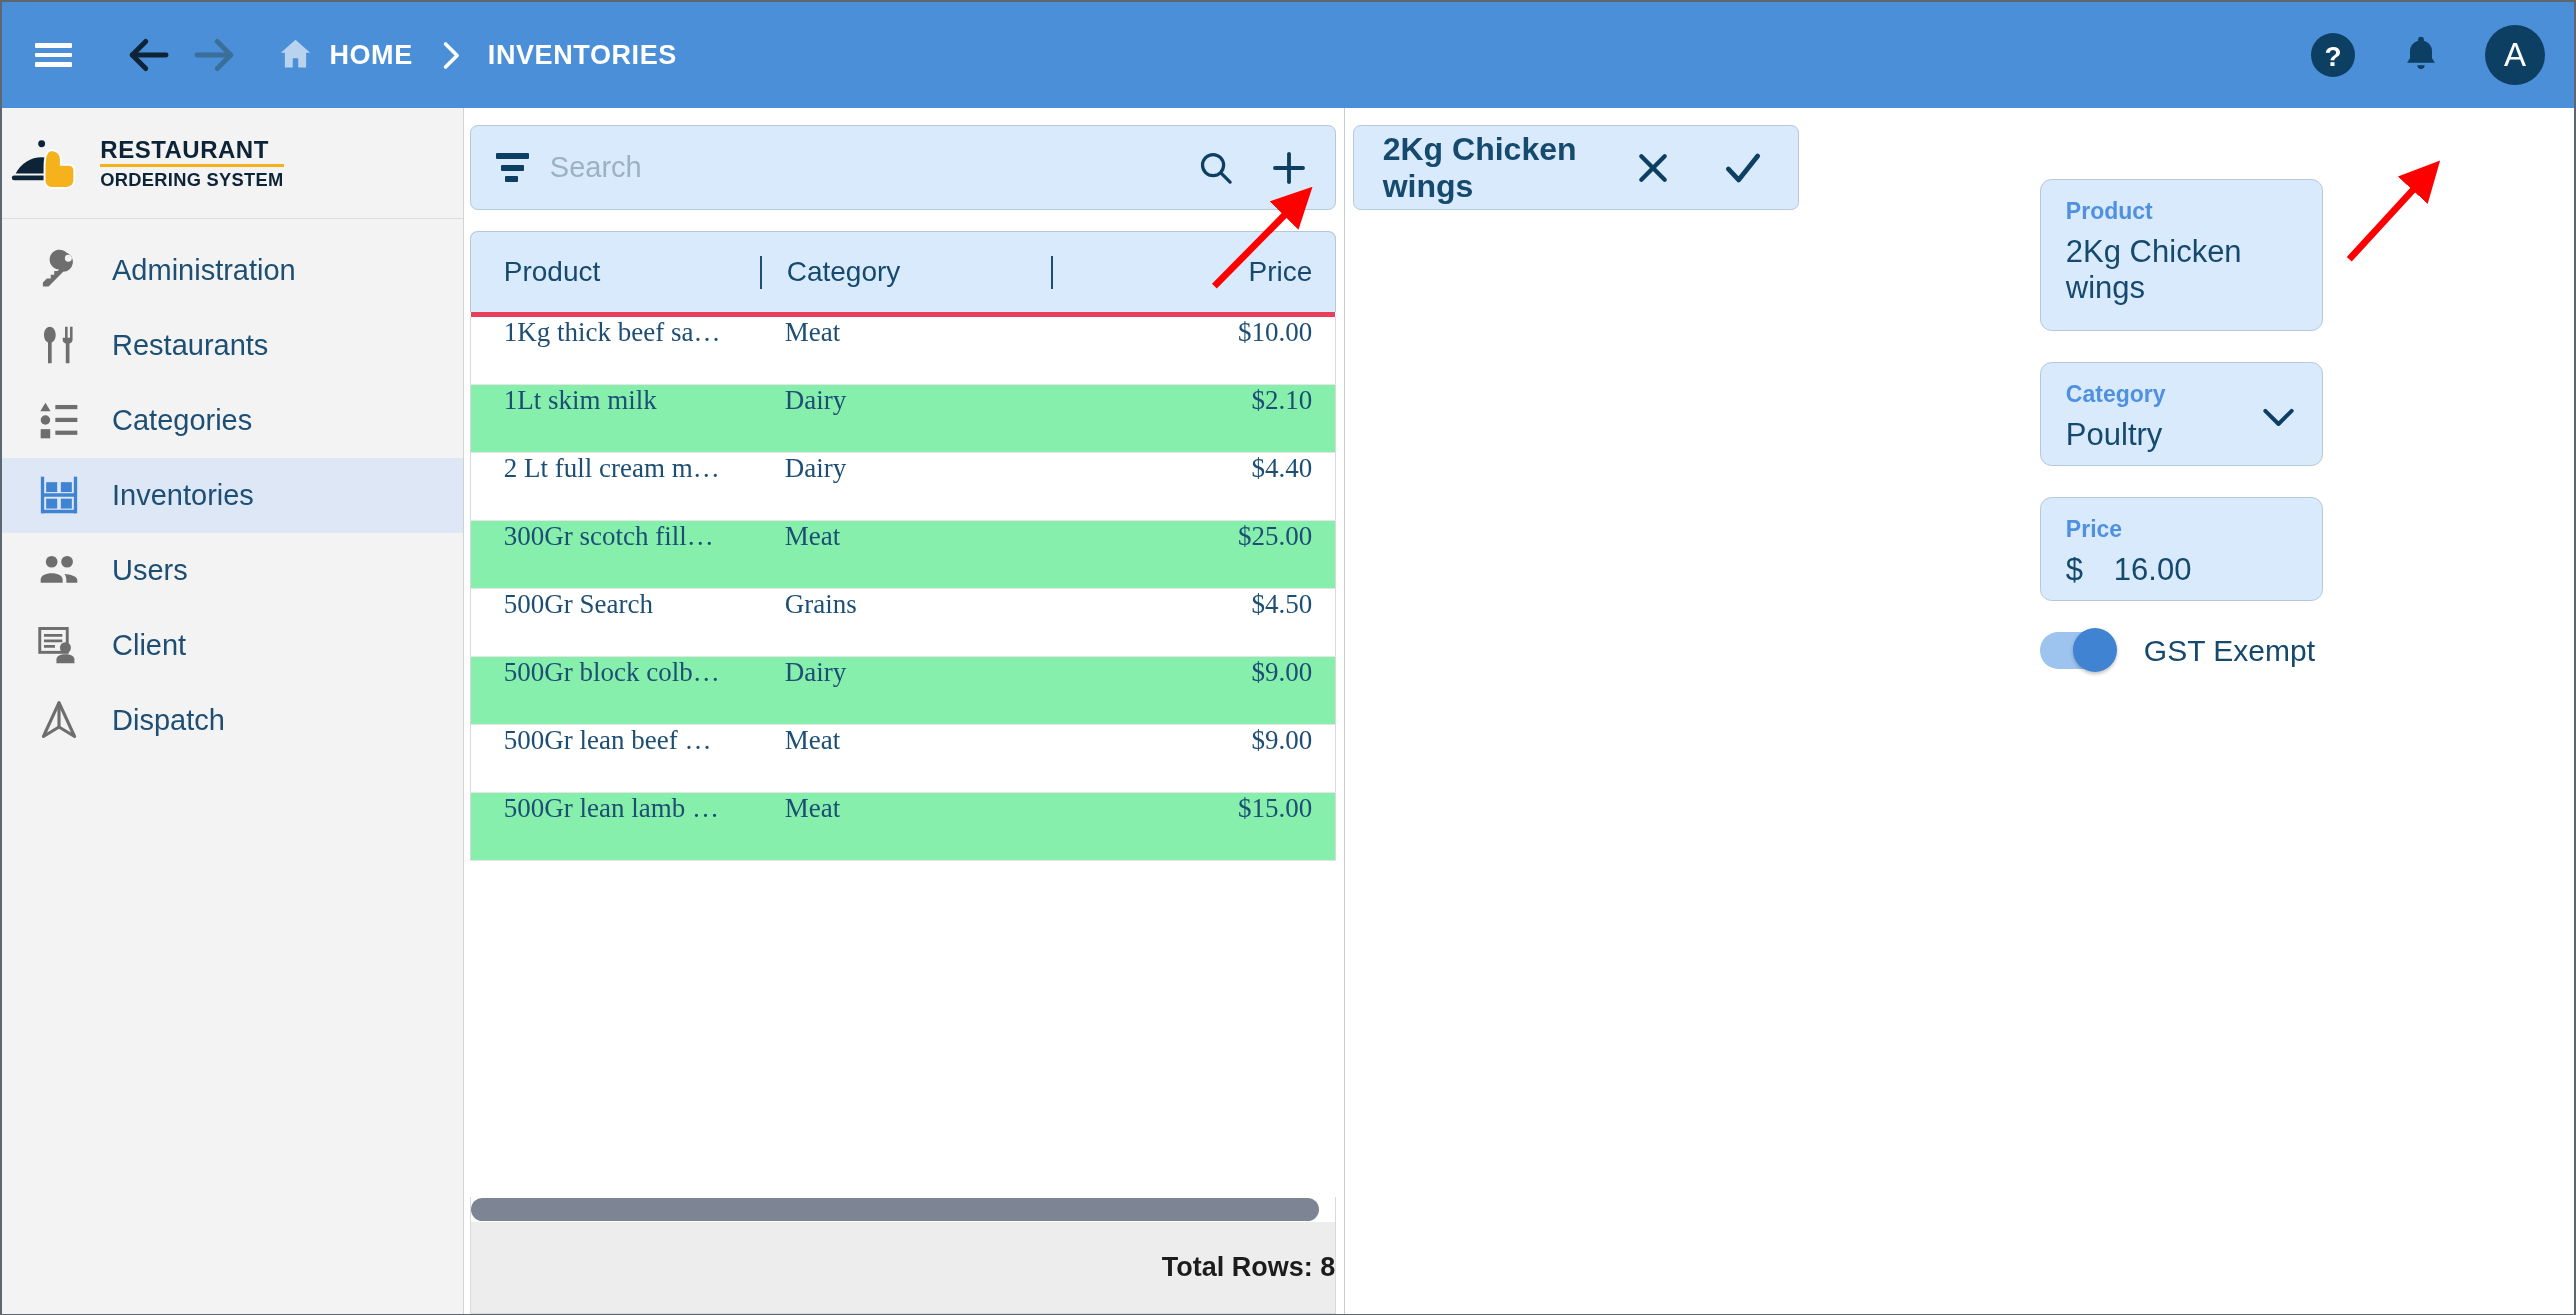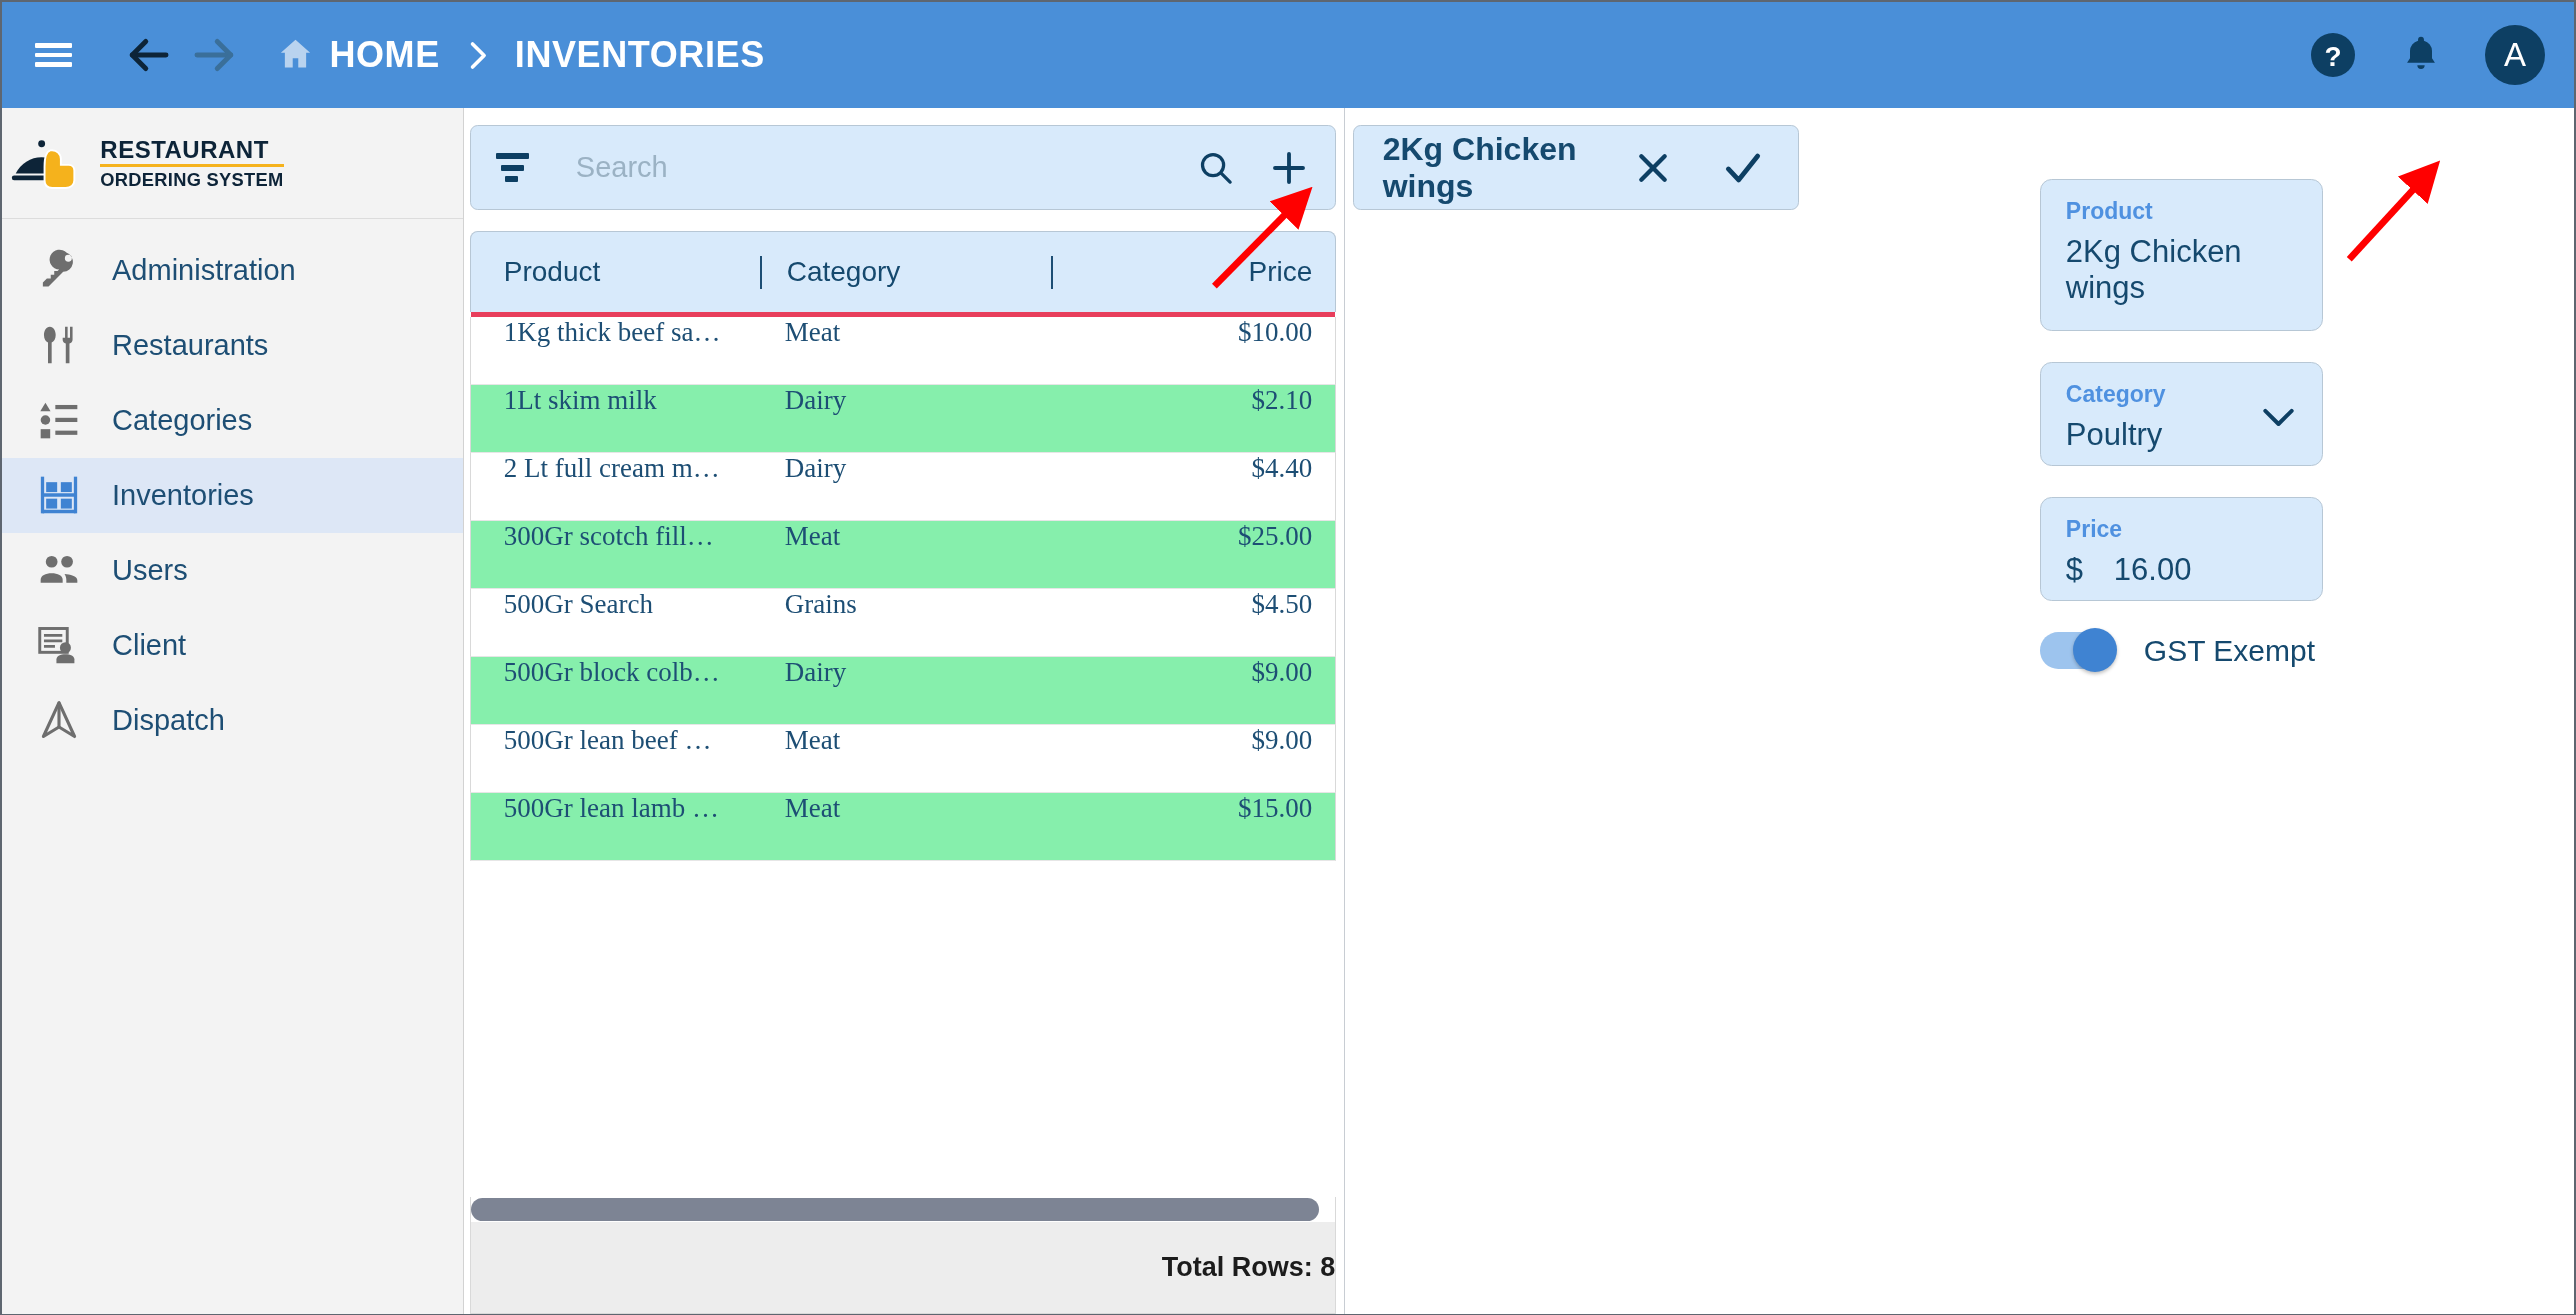--- a/index.html
+++ b/index.html
@@ -34,21 +34,21 @@
   .hamburger span {
     display: block; width: 37px; height: 4.8px; background: #ffffff;
     margin: 4.8px 0; border-radius: 1px;
   }
   .nav-arrow { width: 67px; height: 67px; }
   .breadcrumb-home {
     display: flex; align-items: center; gap: 15.4px;
     margin-left: 29px; cursor: pointer;
   }
   .crumb-text {
-    color: #ffffff; font-size: 36px; font-weight: bold;
+    color: #ffffff; font-size: 27px; font-weight: bold;
     letter-spacing: 0.6px;
   }
   .crumb-sep { margin: 0 25px; display: flex; align-items: center; }
   .tb-right { display: flex; align-items: center; gap: 42px; }
   .avatar {
     width: 60px; height: 60px; border-radius: 50%;
     background: #0d3f63; color: #ffffff;
     display: flex; align-items: center; justify-content: center;
     font-size: 33px; cursor: pointer;
   }
@@ -117,21 +117,20 @@
   }
   .filter-icon { display: flex; flex-direction: column; align-items: flex-start; gap: 5.8px; cursor: pointer; }
   .filter-icon i { display: block; background: #0d3f63; height: 5.8px; border-radius: 1px; }
   .filter-icon i:nth-child(1) { width: 33px; }
   .filter-icon i:nth-child(2) { width: 23px; margin-left: 4.8px; }
   .filter-icon i:nth-child(3) { width: 12.5px; margin-left: 9.6px; }
   .search-input {
     flex: 1; border: none; outline: none; background: transparent;
     font-size: 29px; color: #1d4e74;
     font-family: "Liberation Sans", sans-serif;
-    margin-left: 26px;
   }
   .search-input::placeholder { color: #9bb2c4; }
   .search-actions { display: flex; align-items: center; gap: 33px; }
 
   .table-head {
     margin: 21px 7.7px 0 5.8px;
     height: 81px; background: #d8eafb;
     border: 1.9px solid #b7c7d5; border-bottom: none;
     border-radius: 7.7px 7.7px 0 0;
     display: flex; align-items: center;

